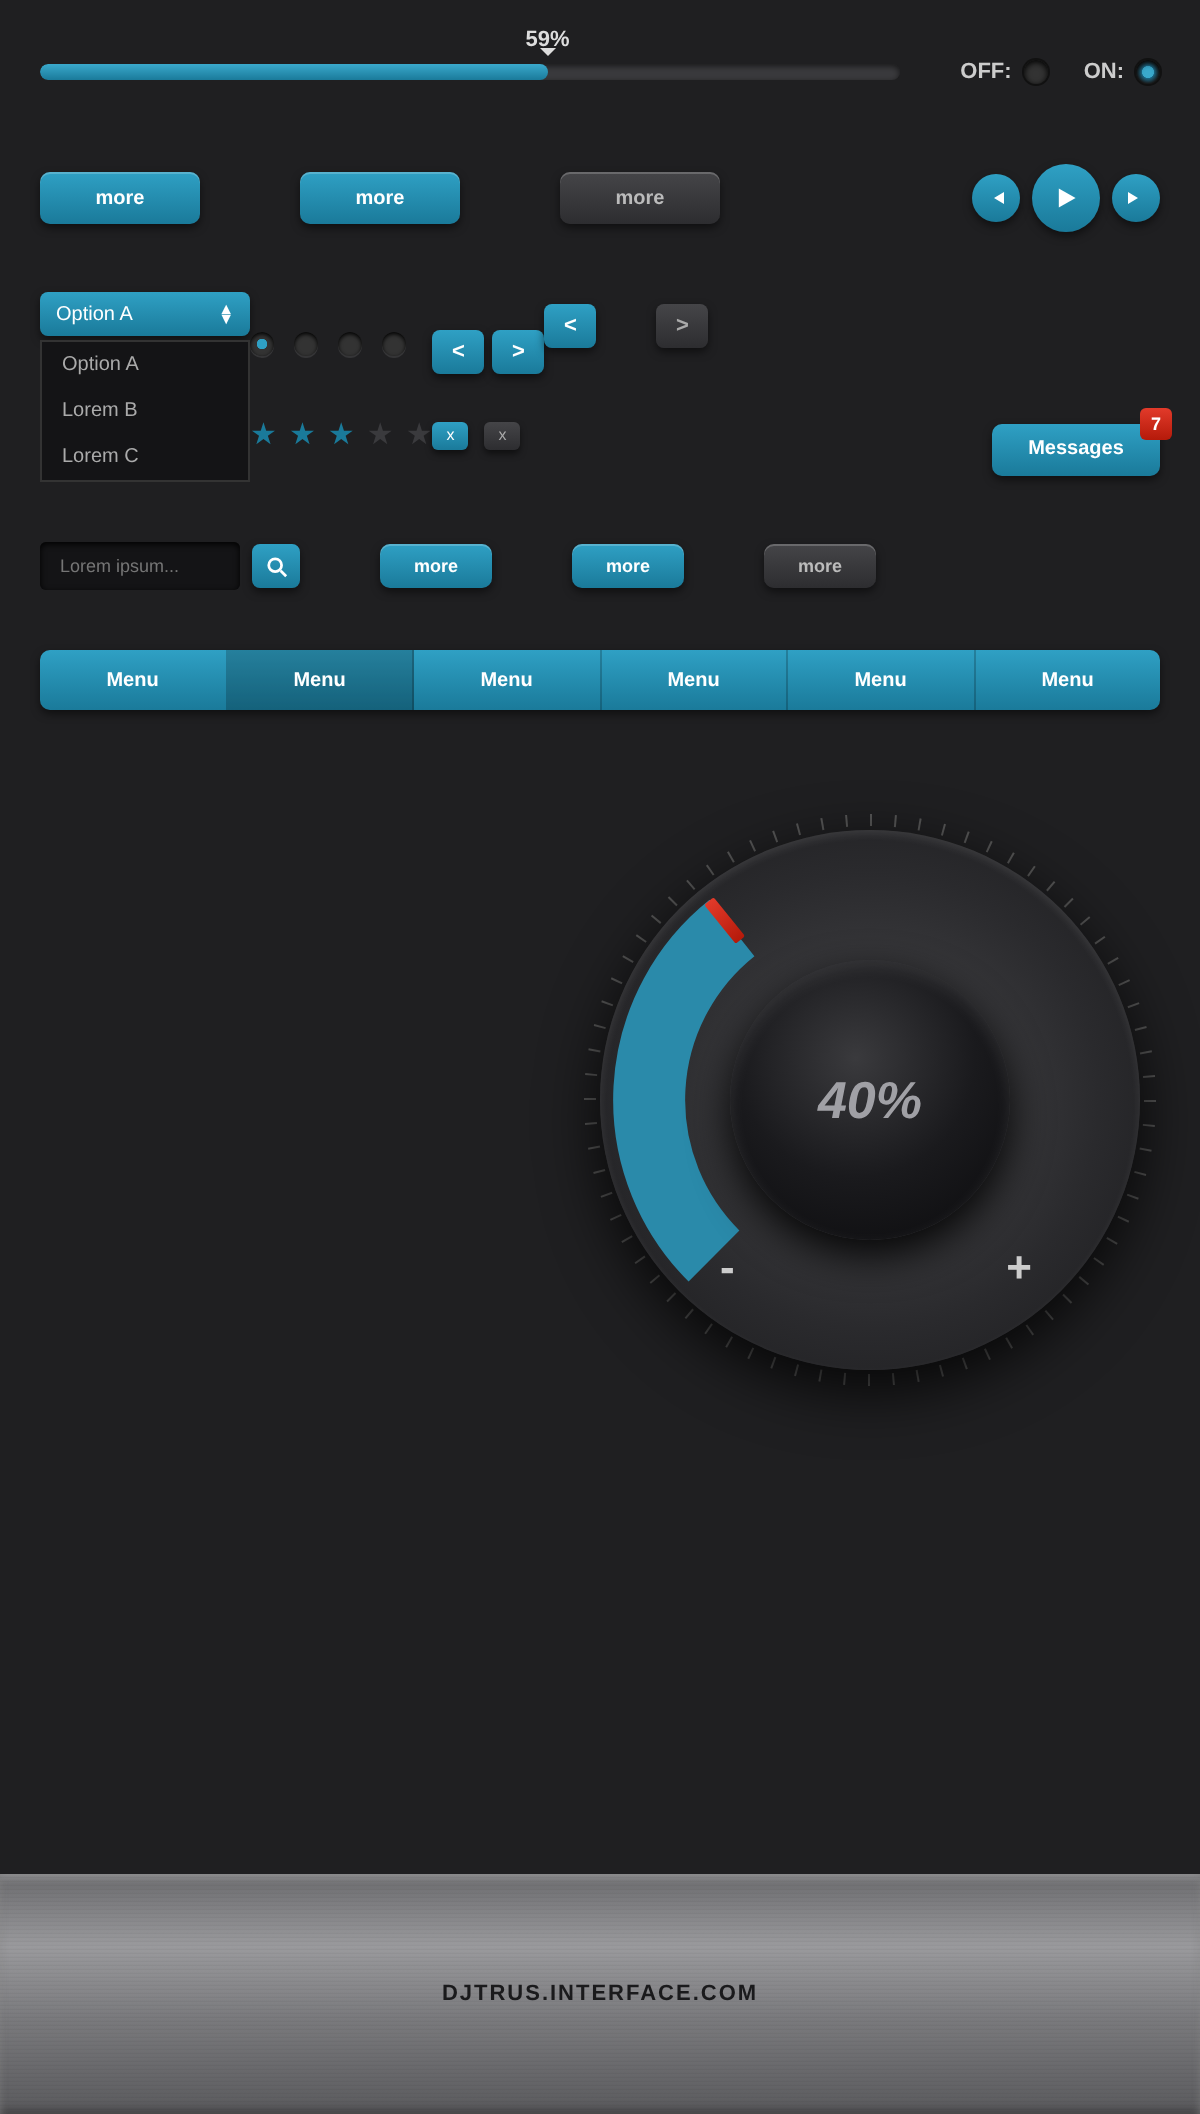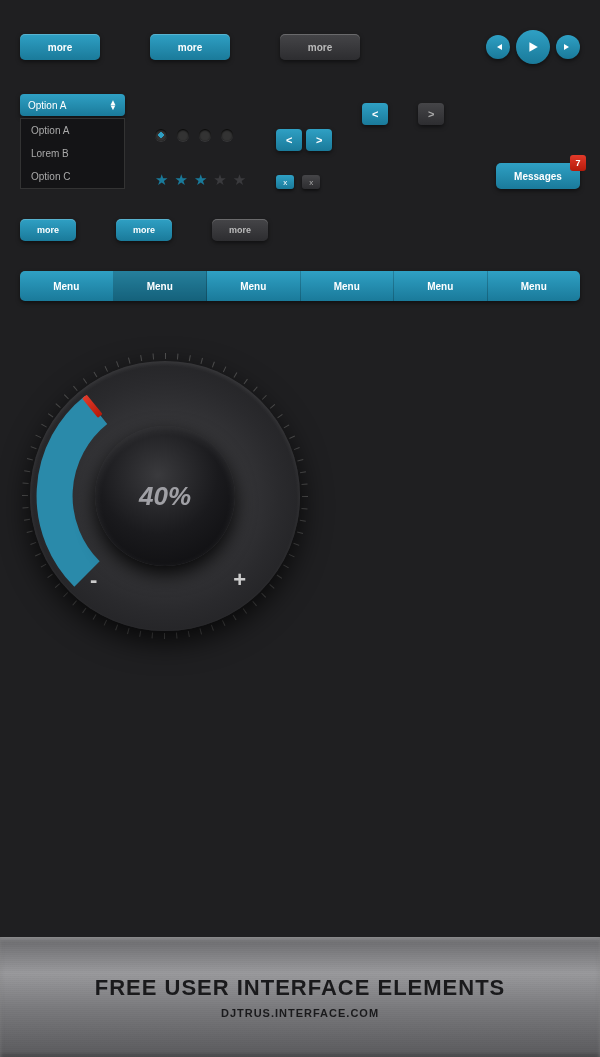--- a/index.html
+++ b/index.html
@@ -18,21 +18,21 @@
 .radio-dot{width:12px;height:12px;border-radius:50%;background:#333;box-shadow:inset 0 1px 3px #000,0 0 0 1px #111;}
 .radio-dot.active{background:radial-gradient(circle,#3aa9cc 35%,#1a6a8a 36%,#222 70%);}
 
 
 .btn{display:inline-flex;align-items:center;justify-content:center;font-size:10px;font-weight:bold;border-radius:5px;cursor:pointer;box-shadow:0 2px 4px rgba(0,0,0,.5),inset 0 1px 0 rgba(255,255,255,.2);}
 .btn-teal{background:linear-gradient(to bottom,#2fa0c4 0%,#1a7a9a 100%);color:#fff;width:80px;height:26px;}
 .btn-dark{background:linear-gradient(to bottom,#454548,#2d2d30);color:#bbb;width:80px;height:26px;}
 .btn-sm{width:56px;height:22px;font-size:9px;}
 .btn-dark.btn-sm{width:56px;}
 
-.row{display:flex;align-items:flex-end;gap:30px;margin-bottom:30px;}
+.row{display:flex;align-items:center;margin-bottom:30px;}
 .row1{gap:50px;align-items:center;}
 
 
 .media-controls{display:flex;align-items:center;gap:6px;margin-left:auto;}
 .media-btn{width:24px;height:24px;border-radius:50%;background:linear-gradient(to bottom,#2fa0c4,#1a7a9a);display:flex;align-items:center;justify-content:center;cursor:pointer;box-shadow:0 2px 4px rgba(0,0,0,.5);}
 .media-btn.play{width:34px;height:34px;}
 .media-btn svg{fill:#fff;}
 
 
 .dropdown-col{width:105px;}
@@ -76,21 +76,21 @@
 .search-btn svg{fill:#fff;width:11px;height:11px;}
 .more-group{display:flex;gap:40px;}
 
 
 .menubar{display:flex;background:linear-gradient(to bottom,#2fa0c4,#1a7a9a);border-radius:5px;height:30px;margin-bottom:50px;box-shadow:0 2px 4px rgba(0,0,0,.5);}
 .menu-item{flex:1;display:flex;align-items:center;justify-content:center;font-size:10px;font-weight:bold;color:#fff;cursor:pointer;border-right:1px solid rgba(0,0,0,.2);}
 .menu-item:last-child{border-right:none;}
 .menu-item.active{background:rgba(0,0,0,.2);}
 
 
-.dial-wrap{display:flex;justify-content:flex-start;margin-bottom:40px;}
+.dial-wrap{display:flex;justify-content:flex-end;margin-bottom:40px;}
 .dial{position:relative;width:290px;height:290px;}
 .dial-ticks{position:absolute;inset:0;border-radius:50%;}
 .tick{position:absolute;left:50%;top:2px;width:1px;height:6px;background:#555;transform-origin:0 143px;}
 .dial-ring{position:absolute;inset:10px;border-radius:50%;background:radial-gradient(circle,#4a4a4d 0%,#2a2a2d 60%,#1a1a1c 100%);box-shadow:0 10px 30px rgba(0,0,0,.8),inset 0 2px 4px rgba(255,255,255,.1);}
 .dial-arc{position:absolute;inset:10px;}
 .dial-arc svg{width:100%;height:100%;}
 .dial-center{position:absolute;inset:75px;border-radius:50%;background:radial-gradient(circle at 45% 35%,#3a3a3d 0%,#1a1a1d 50%,#0a0a0c 100%);box-shadow:0 8px 20px rgba(0,0,0,.9),inset 0 3px 8px rgba(255,255,255,.1);display:flex;align-items:center;justify-content:center;}
 .dial-value{font-size:26px;font-weight:bold;color:#a0a0a5;font-style:italic;}
 .dial-minus,.dial-plus{position:absolute;bottom:48px;font-size:22px;color:#ccc;font-weight:bold;}
 .dial-minus{left:70px;}
@@ -105,20 +105,38 @@
 
 .col2{display:flex;flex-direction:column;gap:22px;}
 .col3{display:flex;flex-direction:column;gap:18px;}
 .col4{display:flex;flex-direction:column;gap:18px;flex:1;}
 </style>
 </head>
 <body>
 
 <div class="container">
 
+  <div class="progress-row">
+    <div class="progress-wrap">
+      <div class="progress-label" style="left:59%">59%</div>
+      <div class="progress-track">
+          <div class="progress-fill" style="width:59%"></div>
+        </div>
+    </div>
+    <div class="toggle-group">
+      <div class="toggle-item">
+        <span>OFF:</span>
+        <div class="radio-dot"></div>
+      </div>
+      <div class="toggle-item">
+        <span>ON:</span>
+        <div class="radio-dot active"></div>
+      </div>
+    </div>
+  </div>
 
   <div class="row row1">
     <div class="btn btn-teal">more</div>
     <div class="btn btn-teal">more</div>
     <div class="btn btn-dark">more</div>
     <div class="media-controls">
       <div class="media-btn">
           <svg width="10" height="10" viewBox="0 0 10 10">
             <path d="M2 2v6M4 5l5-3v6z"></path>
           </svg>
@@ -138,21 +156,21 @@
 
   <div class="row">
     <div class="dropdown-col">
       <div class="dropdown-head">
         <span>Option A</span>
         <span class="dropdown-arrows">▲<br>▼</span>
       </div>
       <div class="dropdown-list">
         <div class="dropdown-item">Option A</div>
         <div class="dropdown-item">Lorem B</div>
-        <div class="dropdown-item">Option C</div>
+        <div class="dropdown-item">Lorem C</div>
       </div>
     </div>
 
     <div class="col2">
       <div class="dots">
         <div class="dot active"></div>
         <div class="dot"></div>
         <div class="dot"></div>
         <div class="dot"></div>
       </div>
@@ -182,20 +200,29 @@
         <div class="nav-arrow dark">&gt;</div>
       </div>
       <div class="msg-btn">
         <span>Messages</span>
         <div class="badge">7</div>
       </div>
     </div>
   </div>
 
   <div class="search-row">
+    <div class="search-box">
+      <input class="search-input" placeholder="Lorem ipsum..." style="">
+      <div class="search-btn">
+        <svg viewBox="0 0 12 12">
+            <circle cx="5" cy="5" r="3.5" fill="none" stroke="#fff" stroke-width="1.5"></circle>
+            <line x1="8" y1="8" x2="11" y2="11" stroke="#fff" stroke-width="1.5"></line>
+          </svg>
+      </div>
+    </div>
     <div class="more-group">
       <div class="btn btn-teal btn-sm">more</div>
       <div class="btn btn-teal btn-sm">more</div>
       <div class="btn btn-dark btn-sm">more</div>
     </div>
   </div>
 
   <div class="menubar">
     <div class="menu-item">Menu</div>
     <div class="menu-item active">Menu</div>
@@ -292,15 +319,14 @@
         <div class="dial-value">40%</div>
       </div>
       <div class="dial-minus">-</div>
       <div class="dial-plus">+</div>
     </div>
   </div>
 
 </div>
 
 <div class="footer">
-  <div class="footer-title">FREE USER INTERFACE ELEMENTS</div>
   <div class="footer-sub">DJTRUS.INTERFACE.COM</div>
 </div>
 
 </body></html>

